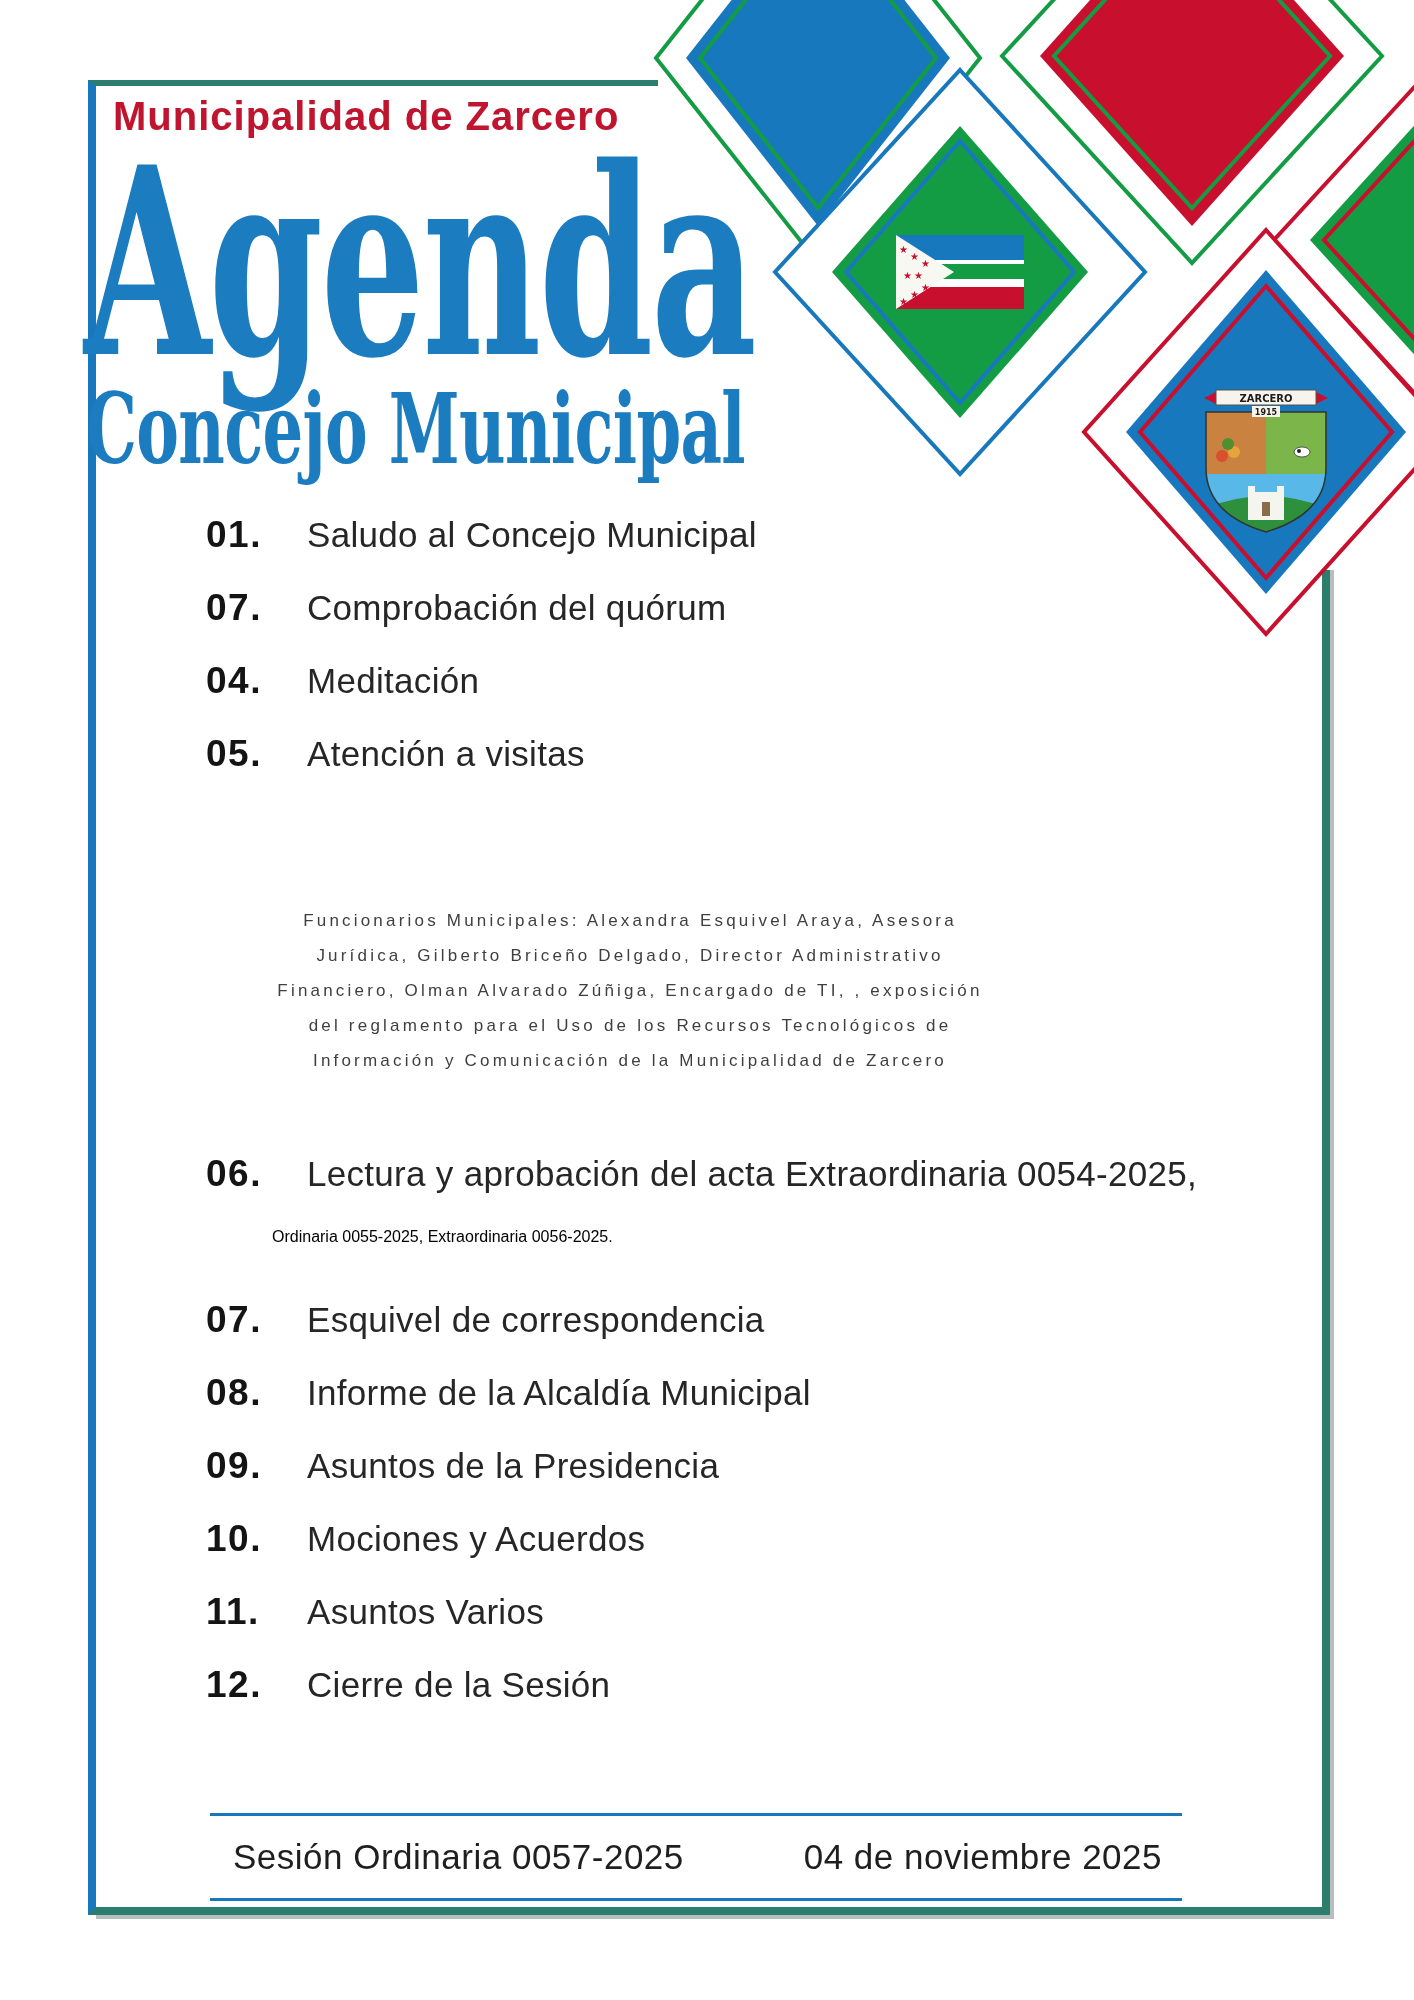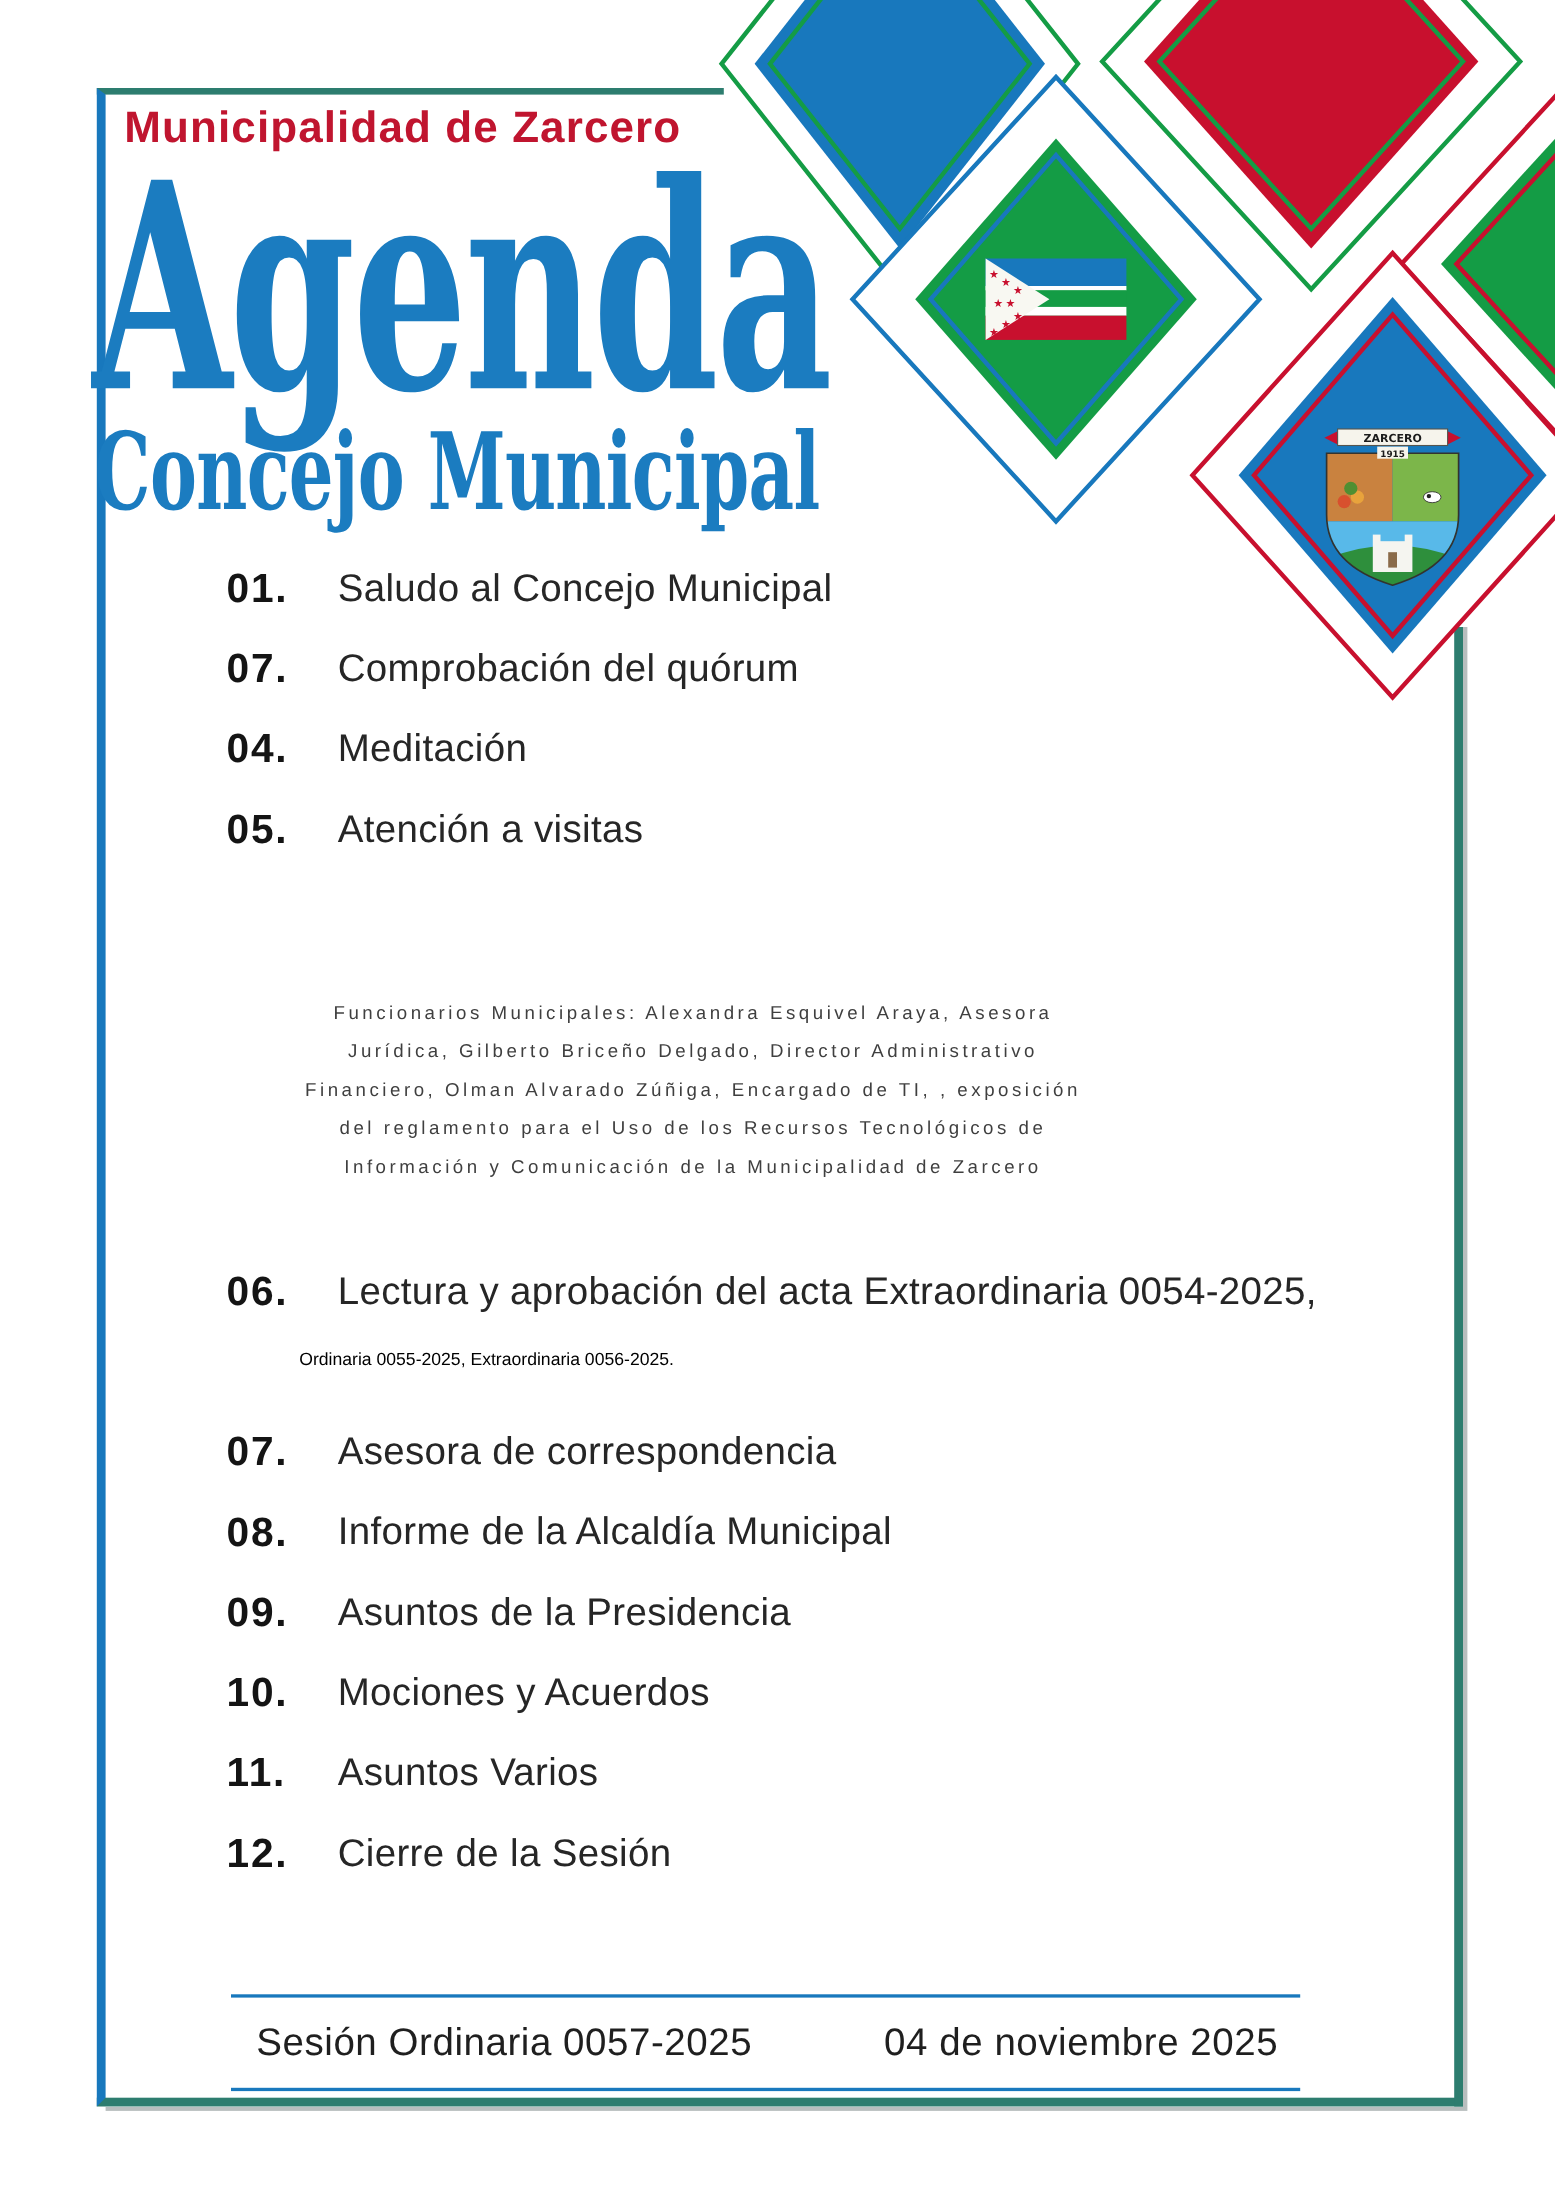--- a/index.html
+++ b/index.html
@@ -214,21 +214,21 @@
   <div class="list list-2">
     <div class="row">
       <span class="num">06.</span>
       <span class="txt">Lectura y aprobación del acta Extraordinaria 0054-2025,</span>
     </div>
     <div class="row-cont">
       <span class="txt">Ordinaria 0055-2025, Extraordinaria 0056-2025.</span>
     </div>
     <div class="row">
       <span class="num">07.</span>
-      <span class="txt">Asesora de correspondencia</span>
+      <span class="txt">Esquivel de correspondencia</span>
     </div>
     <div class="row">
       <span class="num">08.</span>
       <span class="txt">Informe de la Alcaldía Municipal</span>
     </div>
     <div class="row">
       <span class="num">09.</span>
       <span class="txt">Asuntos de la Presidencia</span>
     </div>
     <div class="row">

